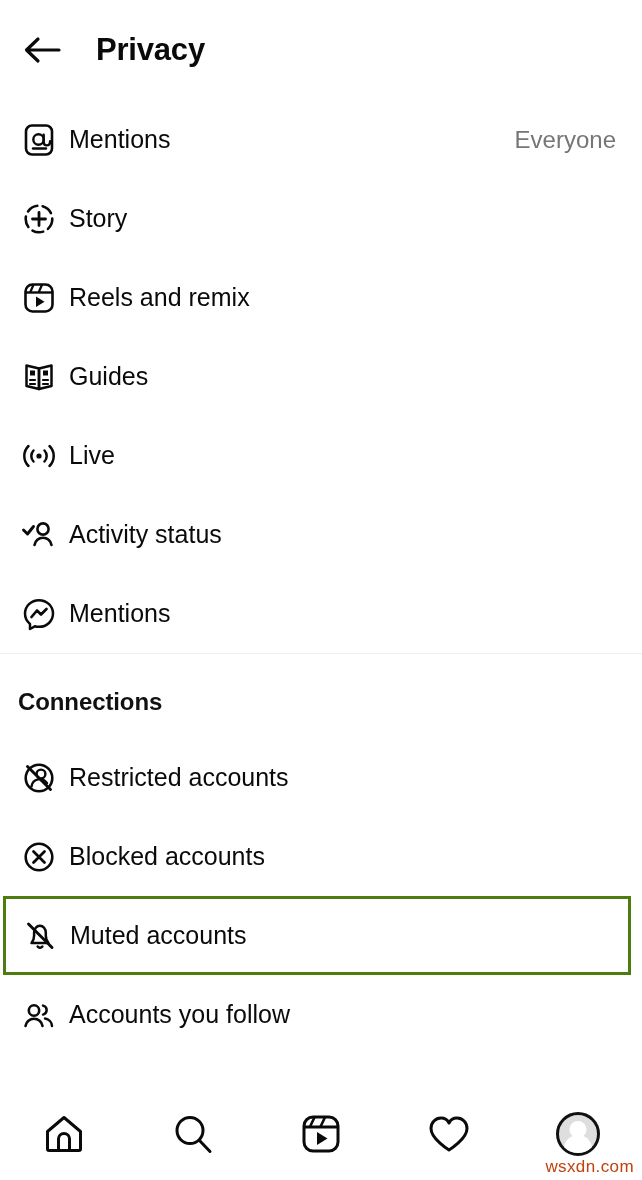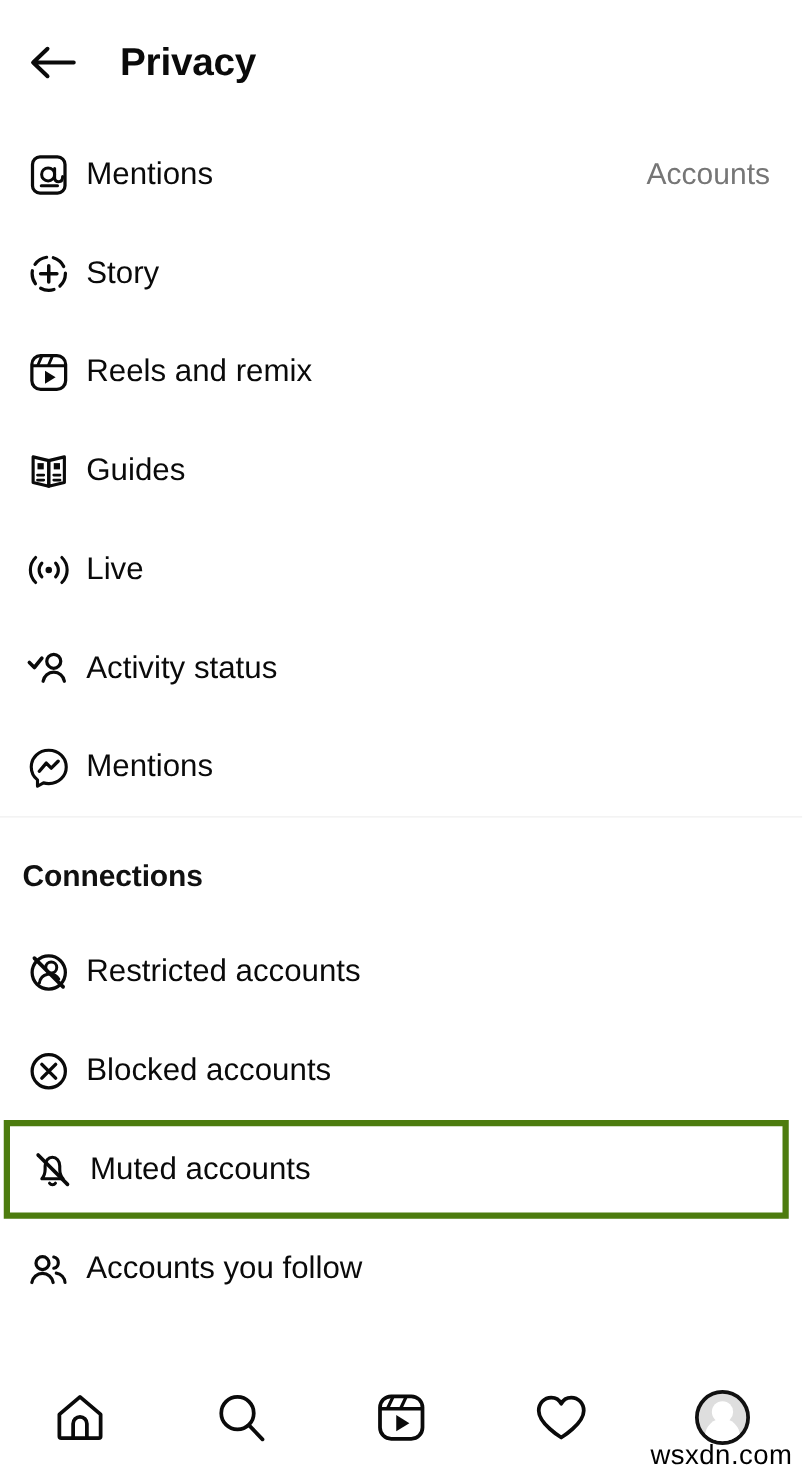--- a/index.html
+++ b/index.html
@@ -78,21 +78,21 @@
   }
   .row-value {
     margin-left: auto;
     font-size: 24px;
     color: #767676;
     padding-right: 8px;
   }
 
   
   .row.highlighted {
-    border: 5px solid #4d7c0f;
+    border: 3px solid #4d7c0f;
     padding-left: 13px;
     height: 79px;
     margin: 0 3px;
     width: 628px;
     box-sizing: border-box;
   }
 
   
   .divider {
     height: 1px;
@@ -160,22 +160,22 @@
     background: #ffffff;
     left: 50%;
     transform: translateX(-50%);
     bottom: 0px;
   }
 
   .watermark {
     position: absolute;
     right: 8px;
     bottom: 3px;
-    font-size: 22px;
-    color: #000000;
+    font-size: 17px;
+    color: #c2410c;
     letter-spacing: 0.4px;
   }
   svg { display: block; }
 </style>
 </head>
 <body>
 
 <div id="screen">
 
   <div class="header">
@@ -194,21 +194,21 @@
     <div class="row">
       <span class="row-icon">
         <svg width="34" height="34" viewBox="0 0 34 34">
           <rect x="4" y="2.5" width="26" height="29" rx="6" fill="none" stroke="#0a0a0a" stroke-width="2.6"></rect>
           <circle cx="16.5" cy="16.5" r="5.2" fill="none" stroke="#0a0a0a" stroke-width="2.4"></circle>
           <path d="M21.7 11.8 V19 q0 3.4 3.2 3.4 t3.2-4.2" fill="none" stroke="#0a0a0a" stroke-width="2.4" stroke-linecap="round"></path>
           <path d="M11 25.5 H24" fill="none" stroke="#0a0a0a" stroke-width="2.4" stroke-linecap="round"></path>
         </svg>
       </span>
       <span class="row-label">Mentions</span>
-      <span class="row-value">Accounts</span>
+      <span class="row-value">Everyone</span>
     </div>
 
     <div class="row">
       <span class="row-icon">
         <svg width="34" height="34" viewBox="0 0 34 34">
           <circle cx="17" cy="17" r="13.3" fill="none" stroke="#0a0a0a" stroke-width="2.6" stroke-linecap="round" stroke-dasharray="11 5.5"></circle>
           <path d="M17 10.5 V23.5 M10.5 17 H23.5" fill="none" stroke="#0a0a0a" stroke-width="2.8" stroke-linecap="round"></path>
         </svg>
       </span>
       <span class="row-label">Story</span>

